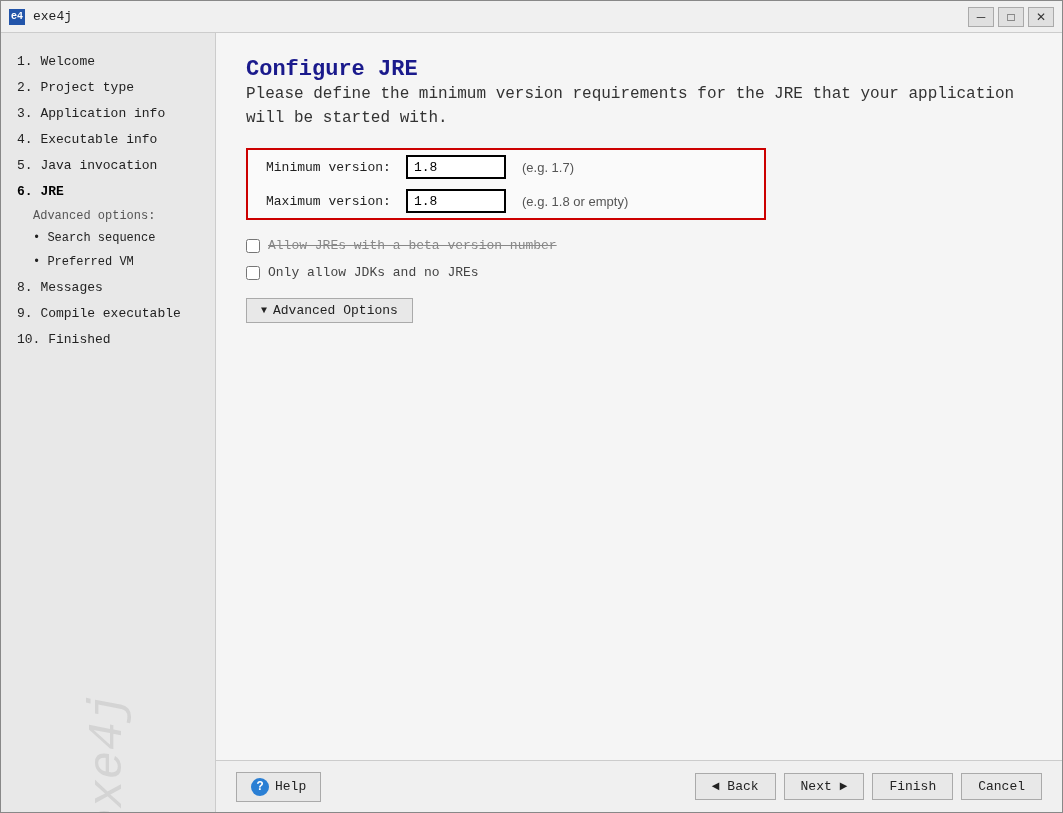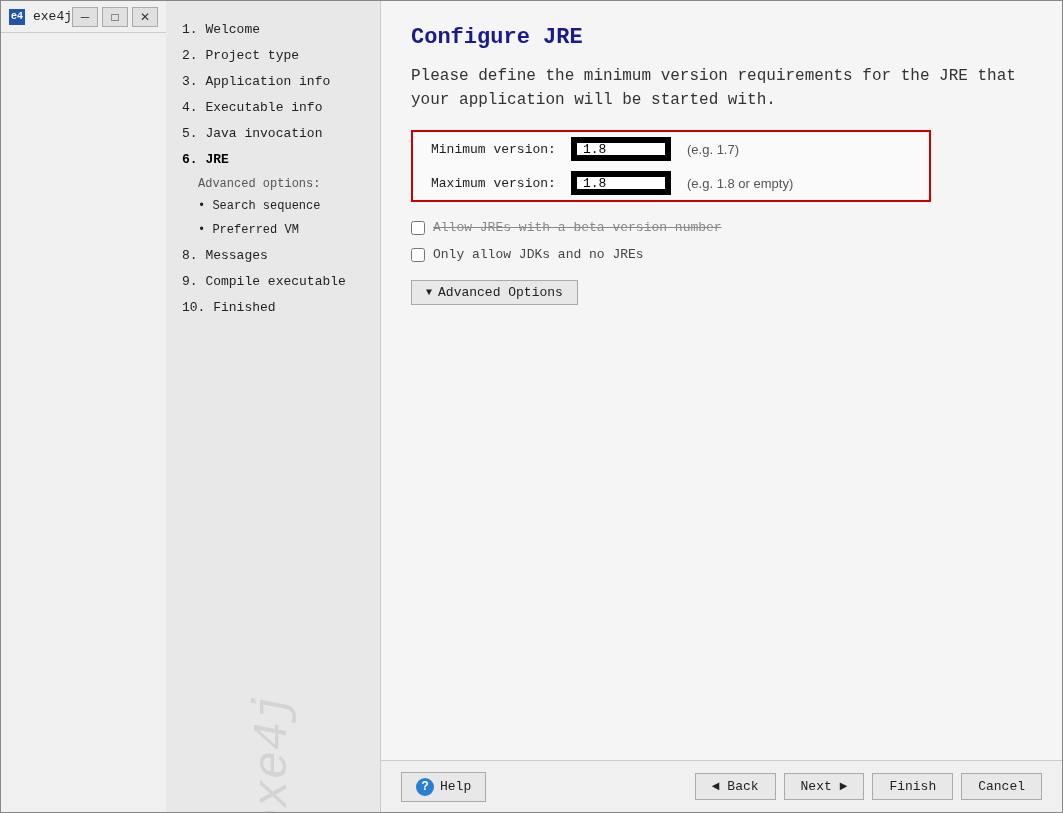--- a/index.html
+++ b/index.html
@@ -11,20 +11,21 @@
       align-items: center;
       justify-content: center;
       height: 100vh;
     }
     .window {
       width: 1063px;
       height: 813px;
       background: #f0f0f0;
       border: 1px solid #888;
       display: flex;
+      flex-direction: column;
       box-shadow: 2px 2px 8px rgba(0,0,0,0.4);
       position: relative;
     }
     .titlebar {
       background: #f0f0f0;
       height: 32px;
       display: flex;
       align-items: center;
       padding: 0 8px;
       border-bottom: 1px solid #ccc;
@@ -122,21 +123,20 @@
     .panel-body {
       flex: 1;
       padding: 24px 30px;
       overflow-y: auto;
       background: #f5f5f5;
     }
     .panel-title {
       font-size: 22px;
       font-weight: bold;
       color: #1a1a8c;
-      margin-bottom: 14px;
       font-family: 'Courier New', Courier, monospace;
     }
     .panel-desc {
       font-size: 16px;
       color: #333;
       margin-bottom: 18px;
       line-height: 1.5;
     }
 
     
@@ -158,21 +158,21 @@
     }
     .version-label {
       width: 140px;
       font-size: 13px;
       color: #222;
       font-family: 'Courier New', Courier, monospace;
     }
     .version-input {
       width: 100px;
       height: 24px;
-      border: 6px solid #000000;
+      border: 2px solid #000000;
       padding: 2px 6px;
       font-size: 13px;
       font-family: 'Courier New', Courier, monospace;
       background: white;
     }
     .version-hint {
       margin-left: 16px;
       font-size: 13px;
       color: #555;
       font-family: Liberation Sans, sans-serif;

